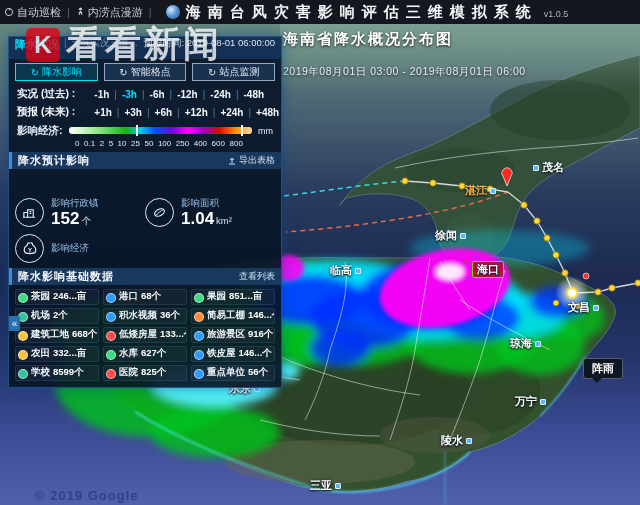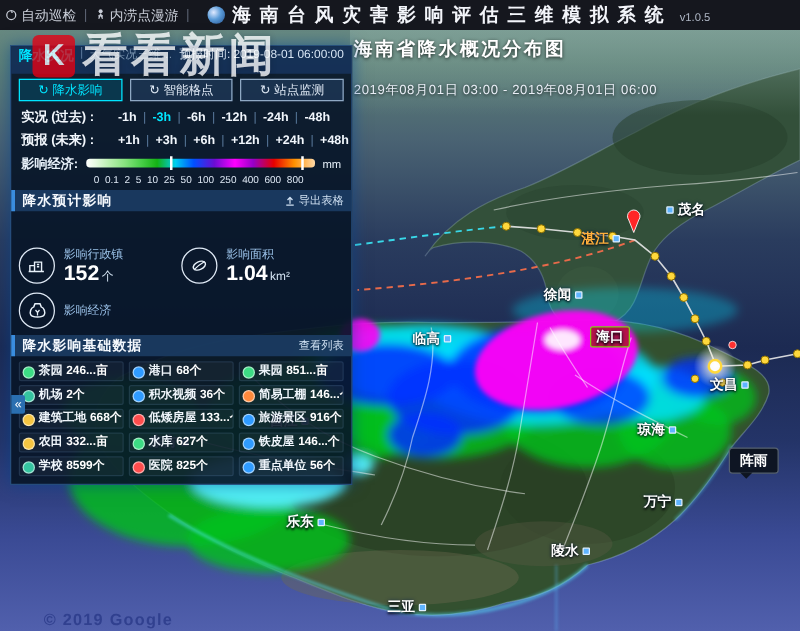--- a/index.html
+++ b/index.html
@@ -263,21 +263,21 @@
       <span class="m"></span>
     </div>
   <div class="city" style="left:441px;top:433px">
       <span>陵水</span>
       <span class="m"></span>
     </div>
   <div class="city" style="left:310px;top:478px">
       <span>三亚</span>
       <span class="m"></span>
     </div>
-  <div class="city" style="left:229px;top:410px">
+  <div class="city" style="left:229px;top:381px">
       <span>乐东</span>
       <span class="m"></span>
     </div>
   <div class="city" style="left:120px;top:346px">
       <span>东方</span>
       <span class="m"></span>
     </div>
   <div class="city" style="left:216px;top:329px">
       <span>昌江</span>
       <span class="m"></span>

